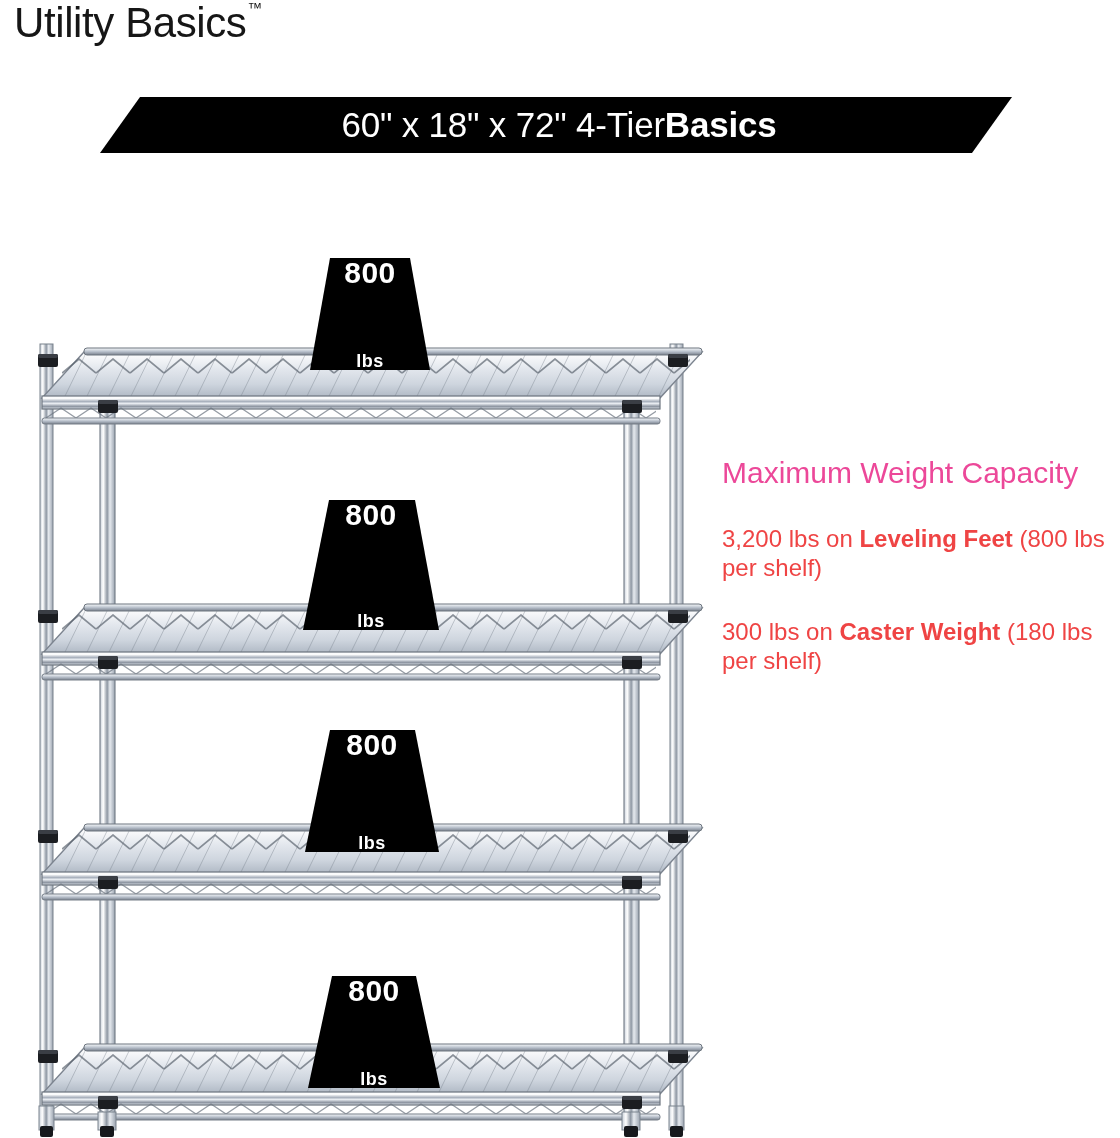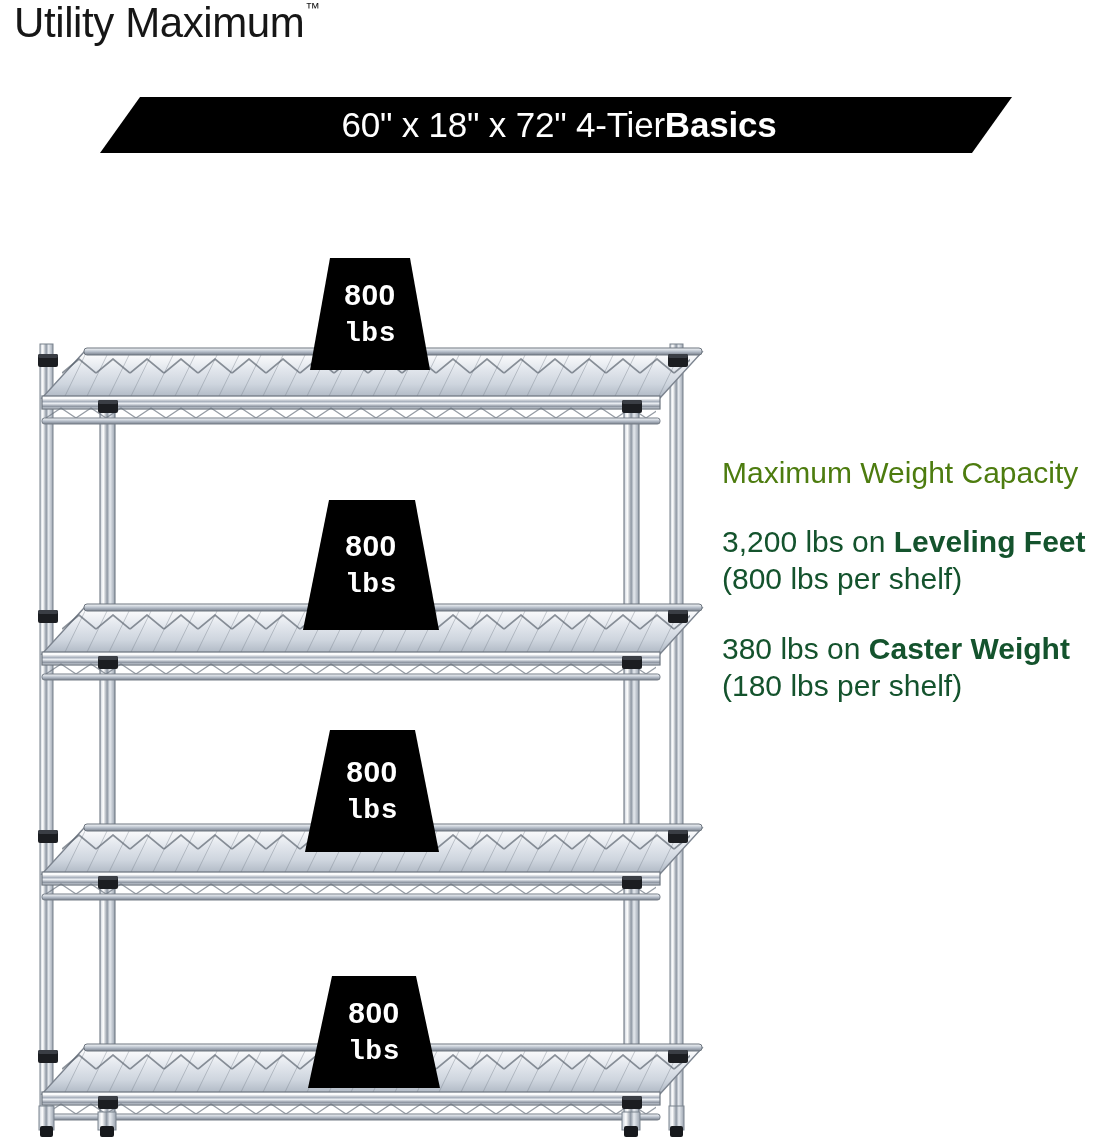--- a/index.html
+++ b/index.html
@@ -62,28 +62,28 @@
   #info {
     position: absolute;
     left: 722px; top: 455px;
     width: 398px;
   }
   #info .head {
     font-size: 30px;
     line-height: 1.17;
     font-weight: 400;
     margin: 0 0 34px 0;
-    color: #4d7c0f;
+    color: #ec4899;
   }
   #info p.cap {
-    font-size: 30px;
+    font-size: 24px;
     line-height: 1.22;
     font-weight: 400;
     margin: 4px 0 34px 0;
-    color: #14532d;
+    color: #ef4444;
   }
   #info p.cap b { font-weight: 700; }
 
   
   #rack {
     position: absolute;
     left: 22px; top: 240px;
     width: 700px; height: 898px;
   }
   #rack svg { display: block; }
@@ -91,26 +91,26 @@
   
   .badge {
     position: absolute;
     color: #ffffff;
     text-align: center;
     font-weight: 700;
     line-height: 1.0;
     display: flex;
     flex-direction: column;
     align-items: center;
-    justify-content: center;
+    justify-content: space-between;
     background: #000000;
     letter-spacing: 0.5px;
   }
   .badge .num { font-size: 30px; margin-bottom: 10px; }
-  .badge .unit { font-size: 28px; font-family: Liberation Mono, monospace; }
+  .badge .unit { font-size: 18px; }
   
   .badge.t1 {
     left: 310px; top: 258px; width: 120px; height: 112px;
     clip-path: polygon(20px 0, 100px 0, 120px 100%, 0 100%);
   }
   .badge.t2 {
     left: 303px; top: 500px; width: 136px; height: 130px;
     clip-path: polygon(26px 0, 112px 0, 136px 100%, 0 100%);
   }
   .badge.t3 {
@@ -119,21 +119,21 @@
   }
   .badge.t4 {
     left: 308px; top: 976px; width: 132px; height: 112px;
     clip-path: polygon(24px 0, 108px 0, 132px 100%, 0 100%);
   }
 </style>
 </head>
 <body>
 
 <div id="brand">
-  <span>Utility Maximum</span><span class="tm">™</span>
+  <span>Utility Basics</span><span class="tm">™</span>
 </div>
 
 <div id="banner">
   <div id="banner-text">
     <span>60" x 18" x 72" 4-Tier </span>
       <b>Basics</b>
   </div>
 </div>
 
 <div id="rack">
@@ -311,15 +311,15 @@
 </div>
 
 <div id="info">
   <div class="head">Maximum Weight Capacity</div>
 
   <p class="cap">
     <span>3,200 lbs on </span><b>Leveling Feet</b><span> (800 lbs per shelf)</span>
   </p>
 
   <p class="cap">
-    <span>380 lbs on </span><b>Caster Weight</b><span> (180 lbs per shelf)</span>
+    <span>300 lbs on </span><b>Caster Weight</b><span> (180 lbs per shelf)</span>
   </p>
 </div>
 
 </body></html>

